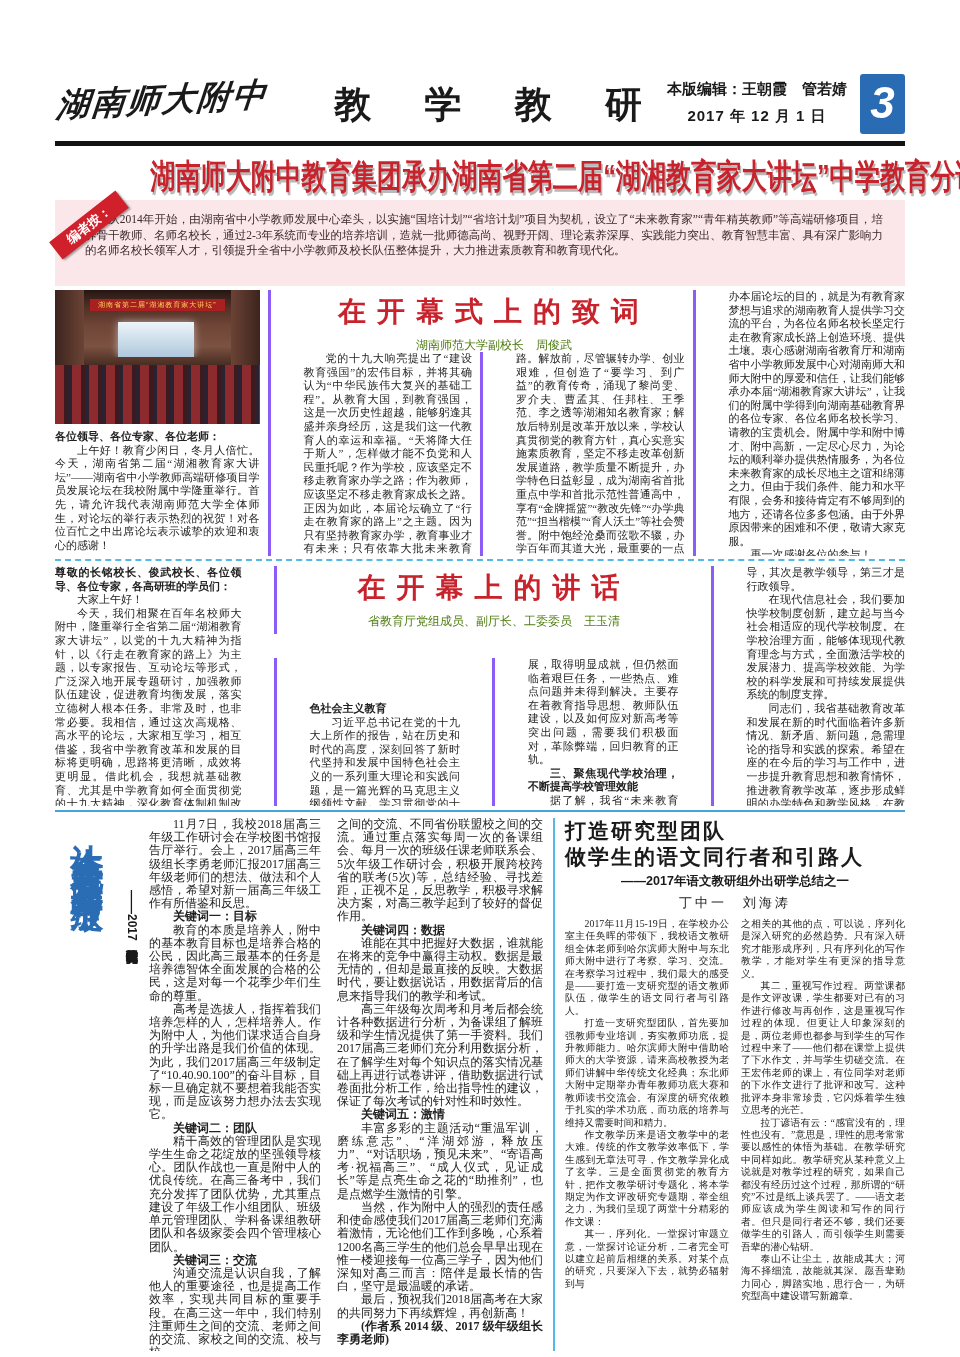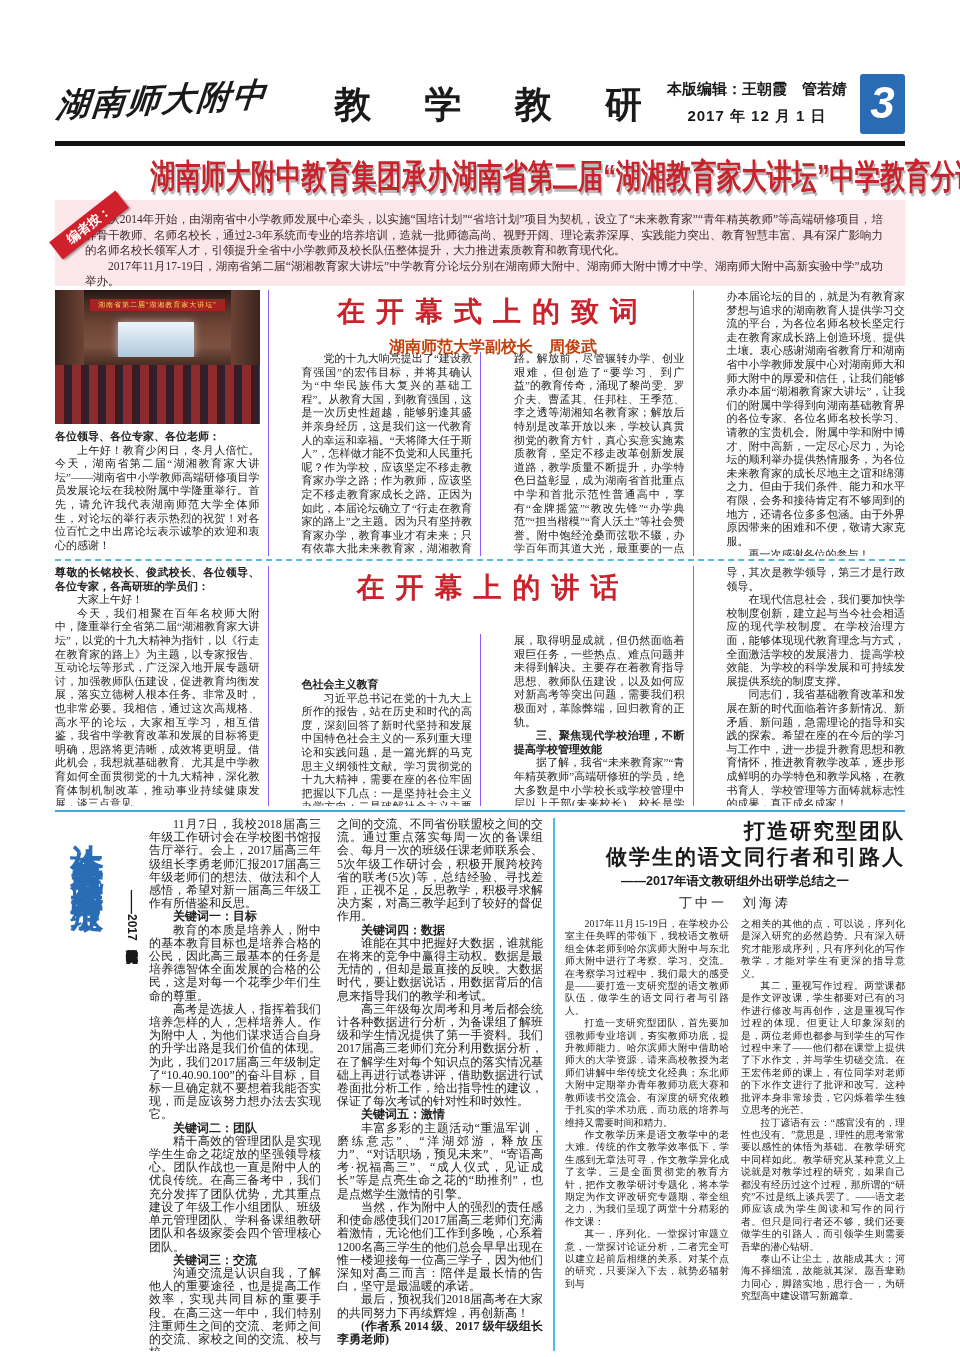--- a/index.html
+++ b/index.html
@@ -31,30 +31,30 @@
   .coltext{font-family:"Liberation Serif",serif;font-size:11px;line-height:13.6px;text-align:justify;
         color:#222;overflow:hidden;}
   .para{margin:0;text-indent:2em;}
   .lead{font-weight:bold;text-indent:0;}
   .cont{text-indent:0;}
   .kw{font-weight:bold;}
   .kwc{font-weight:bold;text-indent:0;margin-top:44px;}
   
   .article{position:absolute;left:55px;right:55px;display:grid;grid-template-columns:repeat(4,1fr);}
   .a1{top:290px;height:266px;grid-template-rows:62px 1fr;}
-  .a2{top:566px;height:240px;grid-template-rows:68px 1fr;}
+  .a2{top:566px;height:240px;grid-template-rows:68px 1fr;gap:24px;}
   .colpad{padding:0 8px;box-sizing:border-box;}
-  .sepL{border-left:1px solid #8b5cf6;padding-left:33px;}
+  .sepL{border-left:3px solid #8b5cf6;padding-left:33px;}
   .c1{grid-column:1;grid-row:1/3;padding-left:0;}
   .ctitle{grid-column:2/4;grid-row:1;}
   .c2{grid-column:2;grid-row:2;}
   .c3{grid-column:3;grid-row:2;}
   .c4{grid-column:4;grid-row:1/3;padding-right:0;}
   .rtitle{margin:3px 0 0;text-align:center;color:#c8232c;font-size:28px;font-weight:bold;letter-spacing:11px;}
-  .byline{text-align:center;font-size:16px;font-weight:bold;margin-top:6px;color:#c2410c;}
+  .byline{text-align:center;font-size:12px;font-weight:normal;margin-top:6px;color:#4d7c0f;}
   .dash{position:absolute;top:559px;left:55px;right:55px;border-top:2px dashed #56b8e6;}
   .blueline{position:absolute;top:810px;left:55px;right:55px;border-top:2px solid #45a5d8;}
   
   .photo{position:relative;height:134px;margin-bottom:6px;overflow:hidden;
          background:linear-gradient(180deg,#241613 0%,#4a2b23 10%,#6e4536 26%,#7c5242 42%,#4a2d24 55%,#33201b 100%);}
   .ph-wallL{position:absolute;left:0;top:0;width:14%;height:70%;background:linear-gradient(90deg,#3c241e,#6b4335);}
   .ph-wallR{position:absolute;right:0;top:0;width:14%;height:70%;background:linear-gradient(270deg,#3c241e,#6b4335);}
   .ph-banner{position:absolute;top:7%;left:17%;right:17%;height:12px;background:#a8201f;color:#ffd65e;
          font-size:7px;line-height:12px;text-align:center;letter-spacing:1px;overflow:hidden;white-space:nowrap;}
   .ph-screen{position:absolute;top:24%;left:31%;width:37%;height:26%;
@@ -66,21 +66,21 @@
   
   .bottom{position:absolute;top:818px;left:55px;right:55px;height:533px;display:flex;}
   .vtitle{writing-mode:vertical-rl;width:64px;line-height:64px;font-size:33px;font-weight:bold;color:#2a6db5;
           letter-spacing:4px;}
   .vsub{writing-mode:vertical-rl;width:26px;line-height:26px;font-size:12px;font-weight:bold;padding-top:72px;box-sizing:border-box;}
   .a3c1{width:184px;padding:0 8px 0 4px;box-sizing:border-box;}
   .a3c2{width:224px;padding:0 10px 0 8px;box-sizing:border-box;}
   .bottom .coltext{font-size:12px;line-height:13.2px;}
   .vdiv{width:2px;background:#56b8e6;}
   .a4{flex:1;display:flex;flex-direction:column;padding-left:10px;min-width:0;}
-  .a4 .t1,.a4 .t2{text-align:right;font-weight:bold;font-size:21px;margin:0;letter-spacing:2px;line-height:26px;}
+  .a4 .t1,.a4 .t2{text-align:left;font-weight:bold;font-size:21px;margin:0;letter-spacing:2px;line-height:26px;}
   .a4 .sub{text-align:center;font-weight:bold;font-size:12.5px;margin-top:3px;}
   .a4 .by{text-align:center;font-weight:normal;font-size:13px;margin:4px 0 6px;letter-spacing:3px;}
   .a4cols{flex:1;display:flex;overflow:hidden;}
   .a4c{flex:1;min-width:0;}
   .a4c1{padding-right:6px;}
   .a4c2{padding-left:6px;}
   .a4cols .coltext{font-size:9.8px;line-height:12.4px;height:100%;}
 </style>
 </head>
 <body>
@@ -99,21 +99,20 @@
   <div class="rule"></div>
 
   <div class="banner">
     <span class="banner-inner">湖南师大附中教育集团承办湖南省第二届“湖湘教育家大讲坛”中学教育分论坛</span>
   </div>
 
   <section class="pinkbox">
     <div class="ribbon">编者按：</div>
     <div class="pinkparas">
         <p class="para">从2014年开始，由湖南省中小学教师发展中心牵头，以实施“国培计划”“省培计划”项目为契机，设立了“未来教育家”“青年精英教师”等高端研修项目，培养骨干教师、名师名校长，通过2-3年系统而专业的培养培训，造就一批师德高尚、视野开阔、理论素养深厚、实践能力突出、教育智慧丰富、具有深广影响力的名师名校长领军人才，引领提升全省中小学教师及校长队伍整体提升，大力推进素质教育和教育现代化。</p>
-        <p class="para">2017年11月17-19日，湖南省第二届“湖湘教育家大讲坛”中学教育分论坛分别在湖南师大附中、湖南师大附中博才中学、湖南师大附中高新实验中学”成功举办。</p>
       </div>
   </section>
 
   <section class="article a1">
     <div class="c1 colpad">
       <div class="photo">
         <div class="ph-wallL"></div>
         <div class="ph-wallR"></div>
         <div class="ph-banner">湖南省第二届“湖湘教育家大讲坛”</div>
         <div class="ph-screen"></div>
@@ -147,20 +146,21 @@
   <div class="dash"></div>
 
   <section class="article a2">
     <div class="c1 colpad coltext">
         <p class="para lead">尊敬的长铭校长、俊武校长、各位领导、各位专家，各高研班的学员们：</p>
         <p class="para">大家上午好！</p>
         <p class="para">今天，我们相聚在百年名校师大附中，隆重举行全省第二届“湖湘教育家大讲坛”，以党的十九大精神为指针，以《行走在教育家的路上》为主题，以专家报告、互动论坛等形式，广泛深入地开展专题研讨，加强教师队伍建设，促进教育均衡发展，落实立德树人根本任务。非常及时，也非常必要。我相信，通过这次高规格、高水平的论坛，大家相互学习，相互借鉴，我省中学教育改革和发展的目标将更明确，思路将更清晰，成效将更明显。借此机会，我想就基础教育、尤其是中学教育如何全面贯彻党的十九大精神，深化教育体制机制改革，推动事业持续健康发展，谈三点意见。</p>
       </div>
     <div class="ctitle colpad sepL">
       <h1 class="rtitle">在开幕上的讲话</h1>
+      <div class="byline">省教育厅党组成员、副厅长、工委委员　王玉清</div>
     </div>
     <div class="c2 colpad sepL coltext">
         <p class="para kwc">色社会主义教育</p>
         <p class="para">习近平总书记在党的十九大上所作的报告，站在历史和时代的高度，深刻回答了新时代坚持和发展中国特色社会主义的一系列重大理论和实践问题，是一篇光辉的马克思主义纲领性文献。学习贯彻党的十九大精神，需要在座的各位牢固把握以下几点：一是坚持社会主义办学方向；二是破解社会主义主要矛盾；三是全面贯彻党的教育方针。</p>
         <p class="para kw">二、聚焦教育的热点难点问题，积极推进教育综合改革</p>
         <p class="para">近些年，我省基础教育事业获得长足发</p>
       </div>
     <div class="c3 colpad sepL coltext">
         <p class="para cont">展，取得明显成就，但仍然面临着艰巨任务，一些热点、难点问题并未得到解决。主要存在着教育指导思想、教师队伍建设，以及如何应对新高考等突出问题，需要我们积极面对，革除弊端，回归教育的正轨。</p>
         <p class="para kw">三、聚焦现代学校治理，不断提高学校管理效能</p>

